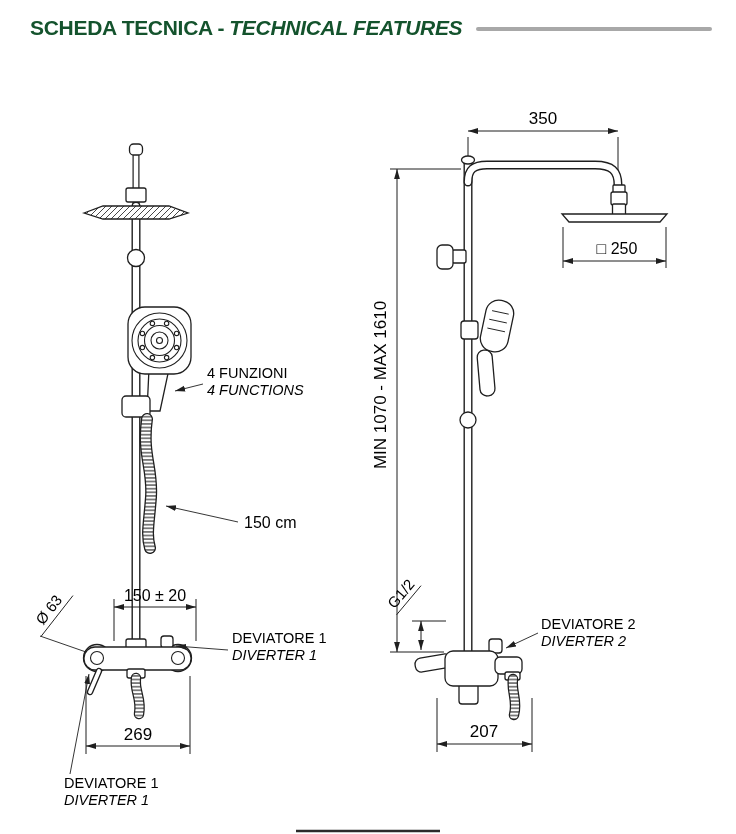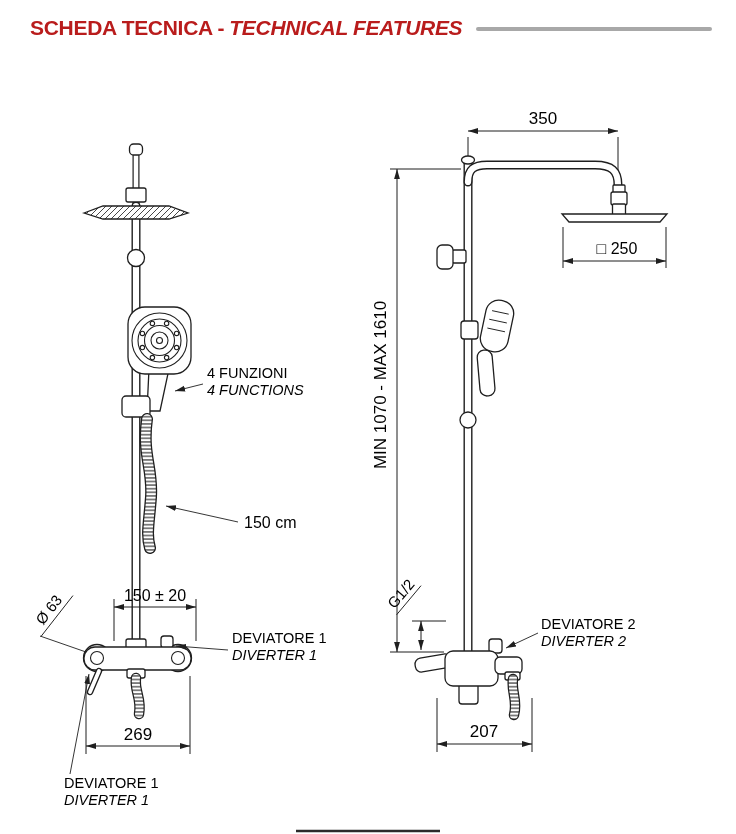--- a/index.html
+++ b/index.html
@@ -1,18 +1,18 @@
 <!DOCTYPE html>
 <html><head>
 <meta charset="utf-8">
 <style>
   html,body{margin:0;padding:0;background:#fff;}
   .page{position:relative;width:736px;height:834px;background:#fff;font-family:"Liberation Sans",sans-serif;overflow:hidden;}
   .header{position:absolute;left:30px;right:24px;top:16px;display:flex;align-items:flex-start;}
-  .title{font-size:21px;font-weight:700;color:#b91c1c;white-space:nowrap;letter-spacing:-0.3px;}
+  .title{font-size:21px;font-weight:700;color:#14532d;white-space:nowrap;letter-spacing:-0.3px;}
   .title .it{font-style:italic;margin-left:5px;}
   .rule{flex:1;height:3.5px;background:#a8a8a8;margin-left:14px;margin-top:11px;border-radius:2px;}
   svg{position:absolute;left:0;top:0;font-family:"Liberation Sans",sans-serif;}
   .o{stroke:#1f1f1f;stroke-width:9;fill:none;stroke-linecap:round;stroke-linejoin:round;}
   .i{stroke:#fff;stroke-width:6.2;fill:none;stroke-linecap:round;stroke-linejoin:round;}
   .o2{stroke:#1f1f1f;stroke-width:7;fill:none;stroke-linecap:round;}
   .i2{stroke:#fff;stroke-width:4.6;fill:none;stroke-linecap:round;}
   .s{stroke:#1f1f1f;stroke-width:1.3;fill:#fff;}
   .sn{stroke:#1f1f1f;stroke-width:1.1;fill:none;}
   .dim{stroke:#1f1f1f;stroke-width:1;fill:none;}

